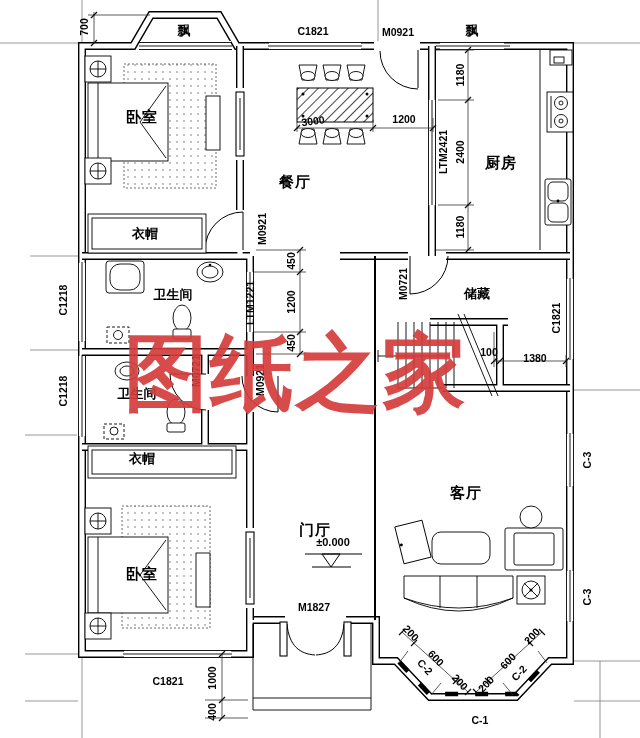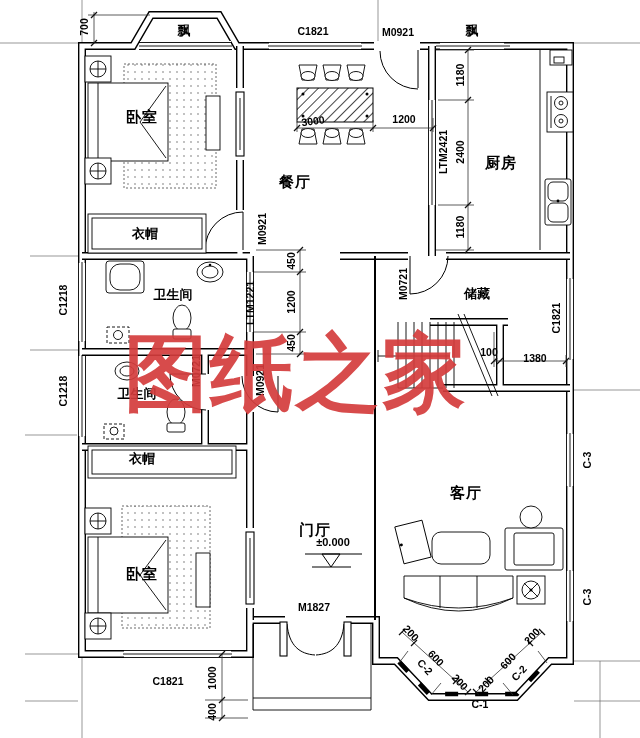--- a/index.html
+++ b/index.html
@@ -291,21 +291,21 @@
 <div class="lbl v" style="left:403px;top:284px">M0721</div>
 <div class="lbl v" style="left:443px;top:152px">LTM2421</div>
 <div class="lbl v" style="left:250px;top:303px">LTM1221</div>
 <div class="lbl v" style="left:63px;top:300px">C1218</div>
 <div class="lbl v" style="left:63px;top:391px">C1218</div>
 <div class="lbl v" style="left:556px;top:318px">C1821</div>
 <div class="lbl" style="left:168px;top:681px">C1821</div>
 <div class="lbl" style="left:314px;top:607px">M1827</div>
 <div class="lbl r47" style="left:425px;top:667px">C-2</div>
 <div class="lbl rn47" style="left:519px;top:673px">C-2</div>
-<div class="lbl" style="left:480px;top:704px">C-1</div>
+<div class="lbl" style="left:480px;top:720px">C-1</div>
 <div class="lbl v" style="left:587px;top:460px">C-3</div>
 <div class="lbl v" style="left:587px;top:597px">C-3</div>
 
 <div class="lbl v" style="left:84px;top:27px">700</div>
 <div class="lbl r8n" style="left:313px;top:121px">3000</div>
 <div class="lbl" style="left:404px;top:119px">1200</div>
 <div class="lbl v" style="left:460px;top:75px">1180</div>
 <div class="lbl v" style="left:460px;top:152px">2400</div>
 <div class="lbl v" style="left:460px;top:227px">1180</div>
 <div class="lbl v" style="left:291px;top:261px">450</div>

